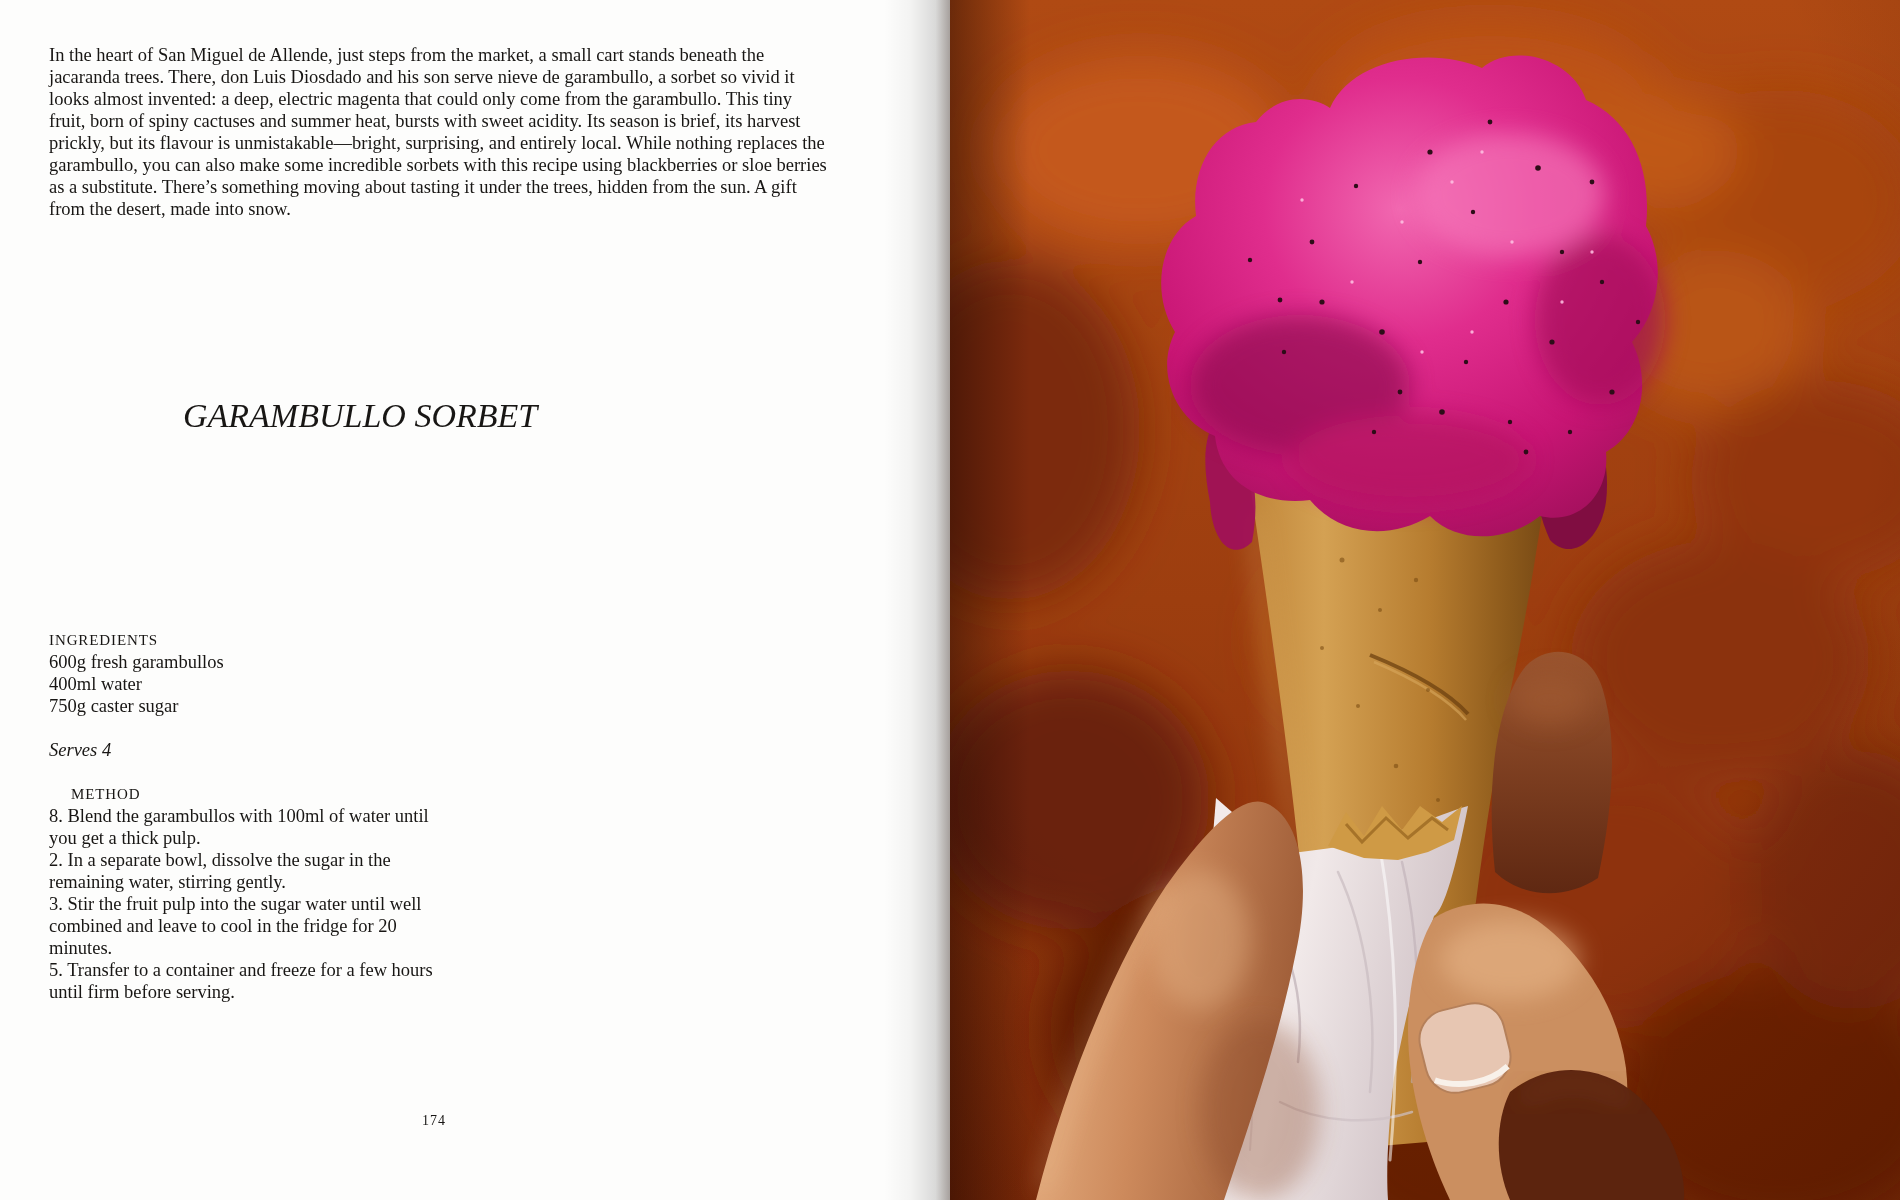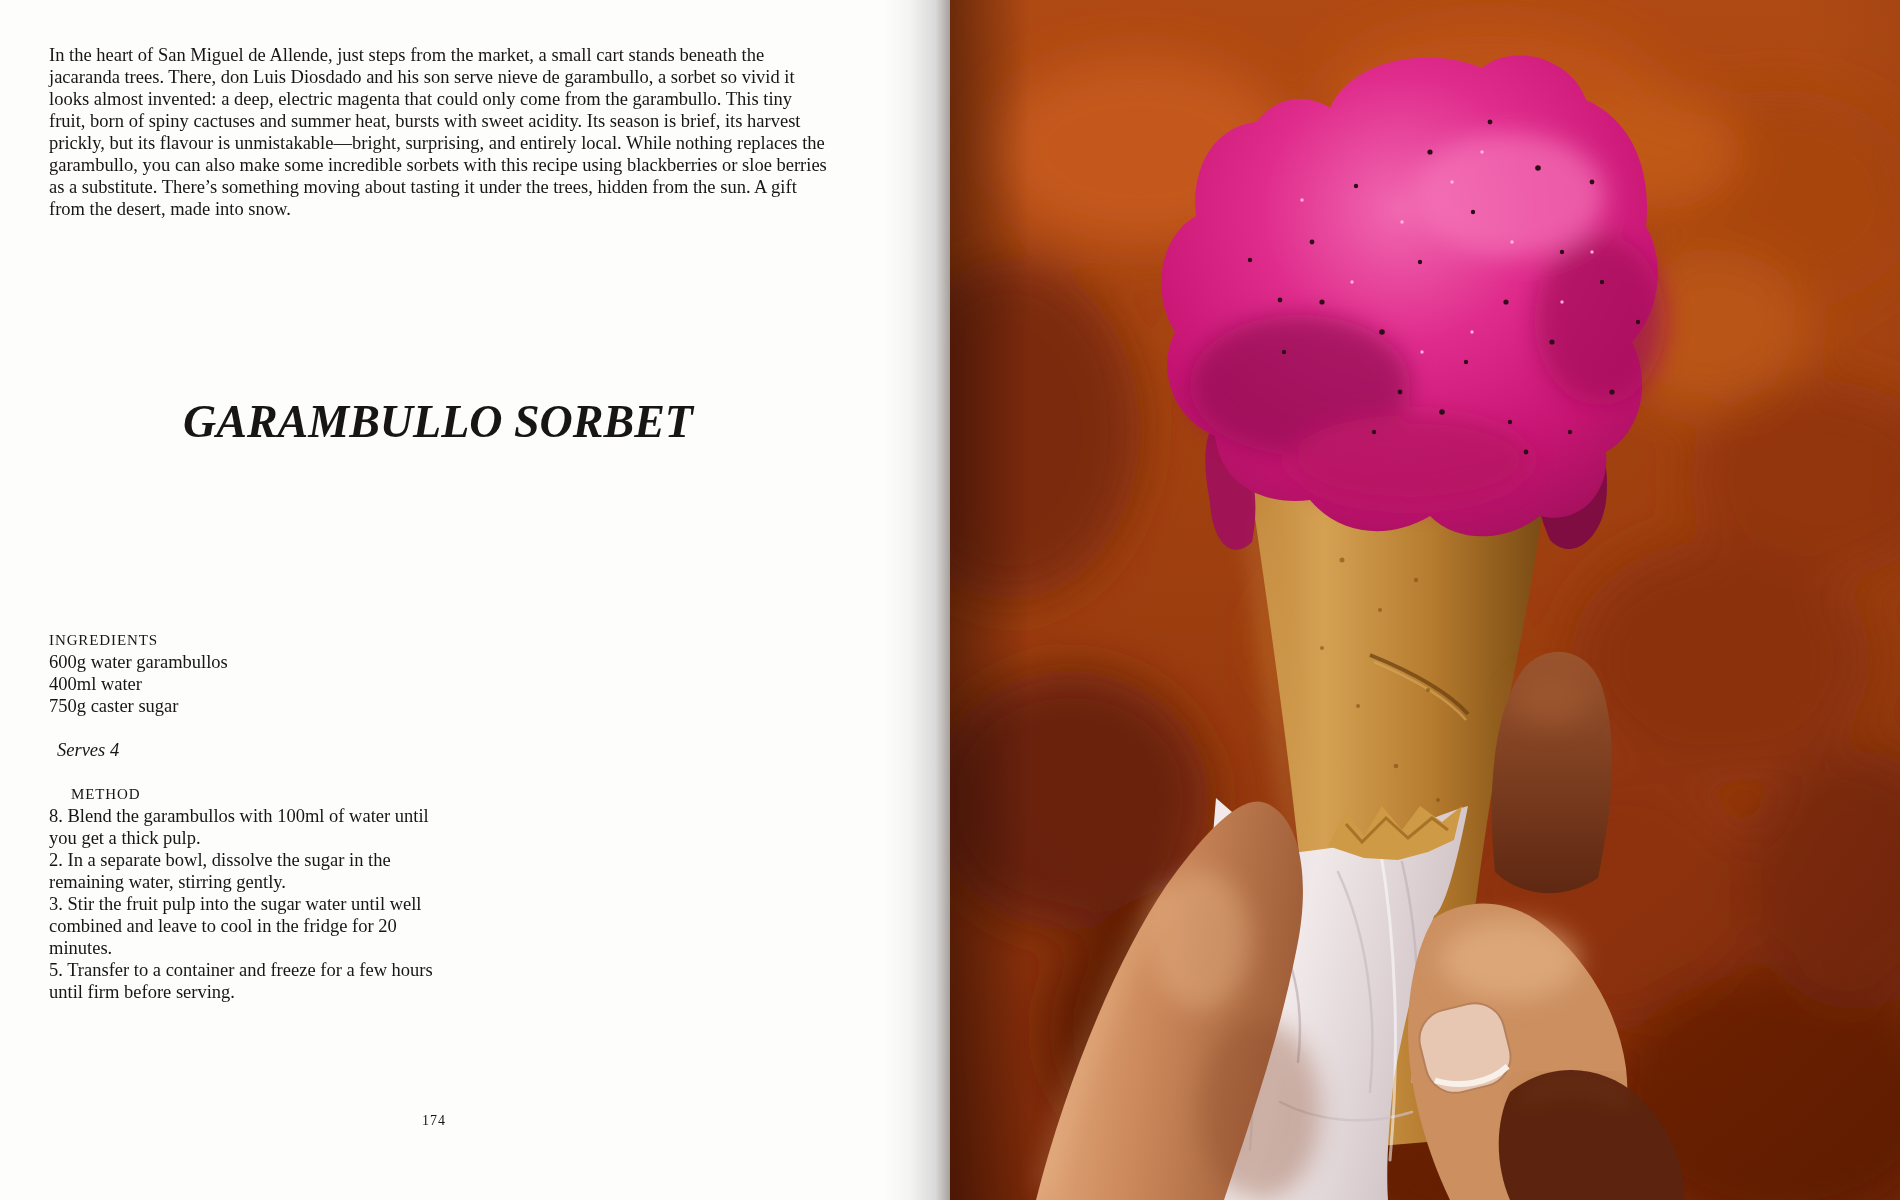--- a/index.html
+++ b/index.html
@@ -5,28 +5,28 @@
   html,body{margin:0;padding:0;background:#ffffff;}
   body{width:1900px;height:1200px;overflow:hidden;
        font-family:"Liberation Serif",serif;color:#181614;}
   .spread{position:relative;width:1900px;height:1200px;background:#fdfdfc;}
 
   
   .page-left{position:absolute;left:0;top:0;width:950px;height:1200px;background:#fdfdfc;}
   .intro{position:absolute;left:49px;top:44px;width:782px;margin:0;
          font-size:18.5px;line-height:22px;text-align:left;}
   .recipe-title{position:absolute;left:183px;top:399px;margin:0;
-        font-size:46px;line-height:1.0;font-weight:700;font-style:italic;
+        font-size:34px;line-height:1.0;font-weight:400;font-style:italic;
         letter-spacing:0px;white-space:nowrap;}
   .recipe-block{position:absolute;left:49px;top:629px;width:396px;
         font-size:18.5px;line-height:22px;}
   .small-heading{font-size:15px;font-weight:400;letter-spacing:0.9px;
         margin:0;line-height:22px;}
   .ing{margin:0;}
-  .serves{font-style:italic;margin:22px 0 0 8px;}
+  .serves{font-style:italic;margin:22px 0 0 0;}
   .method-h{margin-top:22px;margin-left:22px;}
   .step{margin:0;}
   .page-number{position:absolute;left:49px;top:1113px;width:770px;
         text-align:center;font-size:14px;letter-spacing:1px;}
 
   
   .gutter{position:absolute;left:884px;top:0;width:66px;height:1200px;
         background:linear-gradient(to right,rgba(0,0,0,0) 0%,rgba(0,0,0,0.04) 40%,
                    rgba(0,0,0,0.14) 78%,rgba(25,8,0,0.38) 100%);}
 
@@ -39,21 +39,21 @@
 
 <div class="spread">
 
   <section class="page-left">
     <p class="intro">In the heart of San Miguel de Allende, just steps from the market, a small cart stands beneath the jacaranda trees. There, don Luis Diosdado and his son serve nieve de garambullo, a sorbet so vivid it looks almost invented: a deep, electric magenta that could only come from the garambullo. This tiny fruit, born of spiny cactuses and summer heat, bursts with sweet acidity. Its season is brief, its harvest prickly, but its flavour is unmistakable—bright, surprising, and entirely local. While nothing replaces the garambullo, you can also make some incredible sorbets with this recipe using blackberries or sloe berries as a substitute. There’s something moving about tasting it under the trees, hidden from the sun. A gift from the desert, made into snow.</p>
 
     <h1 class="recipe-title">GARAMBULLO SORBET</h1>
 
     <div class="recipe-block">
       <h2 class="small-heading">INGREDIENTS</h2>
-      <p class="ing">600g water garambullos</p>
+      <p class="ing">600g fresh garambullos</p>
       <p class="ing">400ml water</p>
       <p class="ing">750g caster sugar</p>
 
       <p class="serves">Serves 4</p>
 
       <h2 class="small-heading method-h">METHOD</h2>
       <p class="step">8. Blend the garambullos with 100ml of water until you get a thick pulp.</p>
       <p class="step">2. In a separate bowl, dissolve the sugar in the remaining water, stirring gently.</p>
       <p class="step">3. Stir the fruit pulp into the sugar water until well combined and leave to cool in the fridge for 20 minutes.</p>
       <p class="step">5. Transfer to a container and freeze for a few hours until firm before serving.</p>

